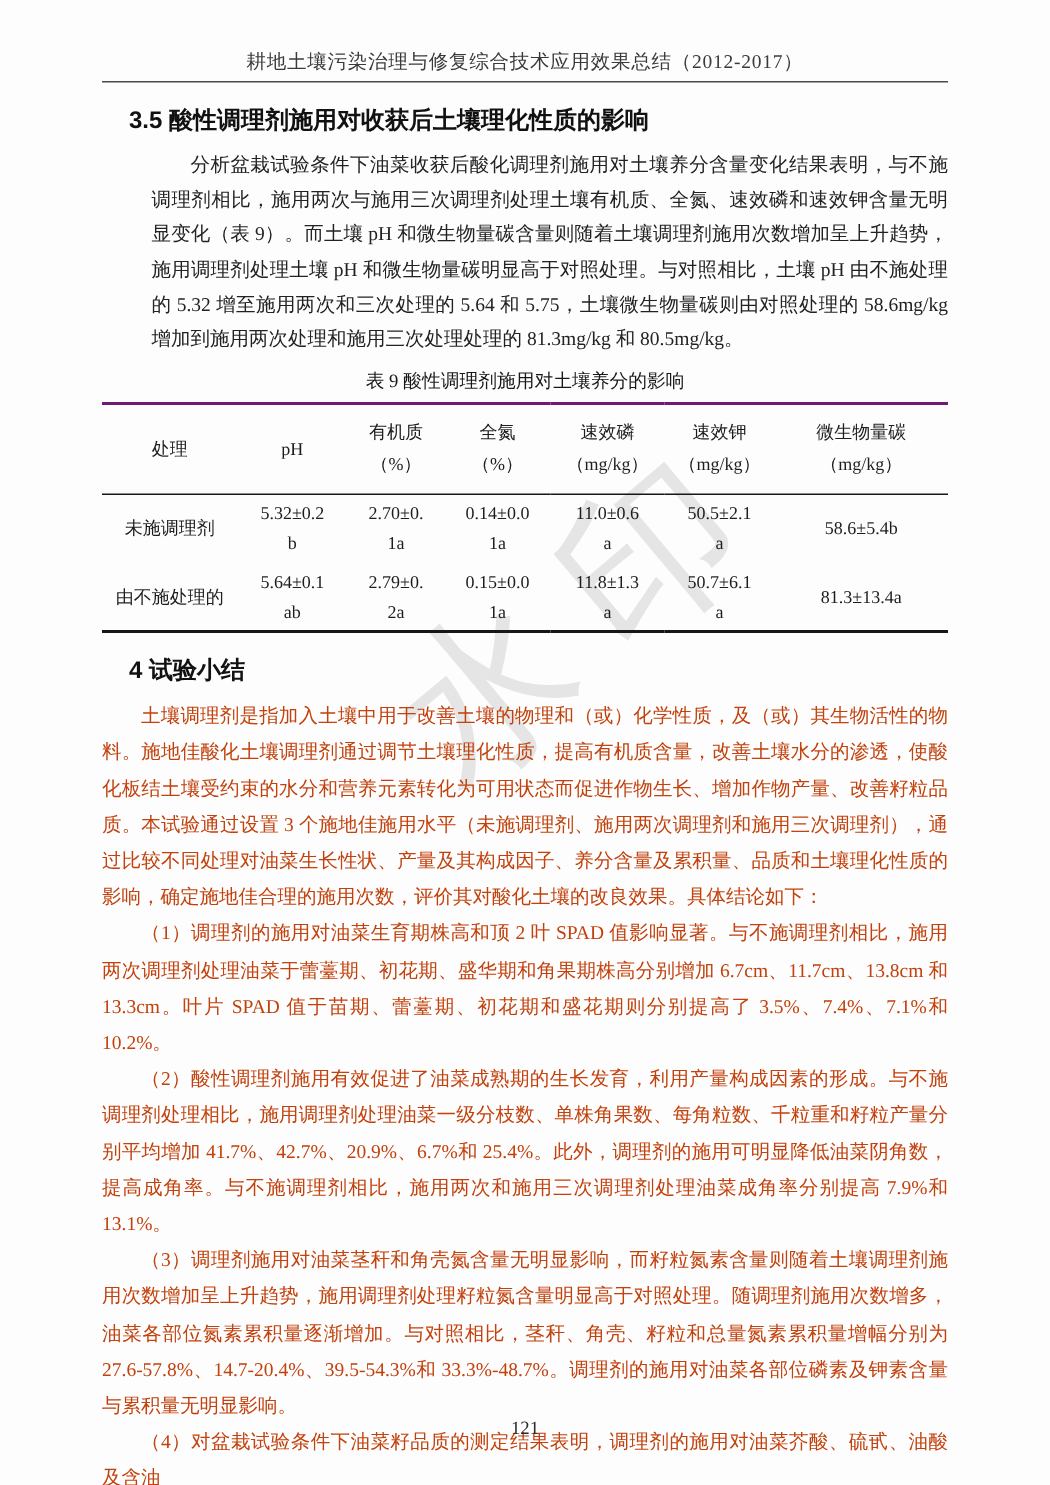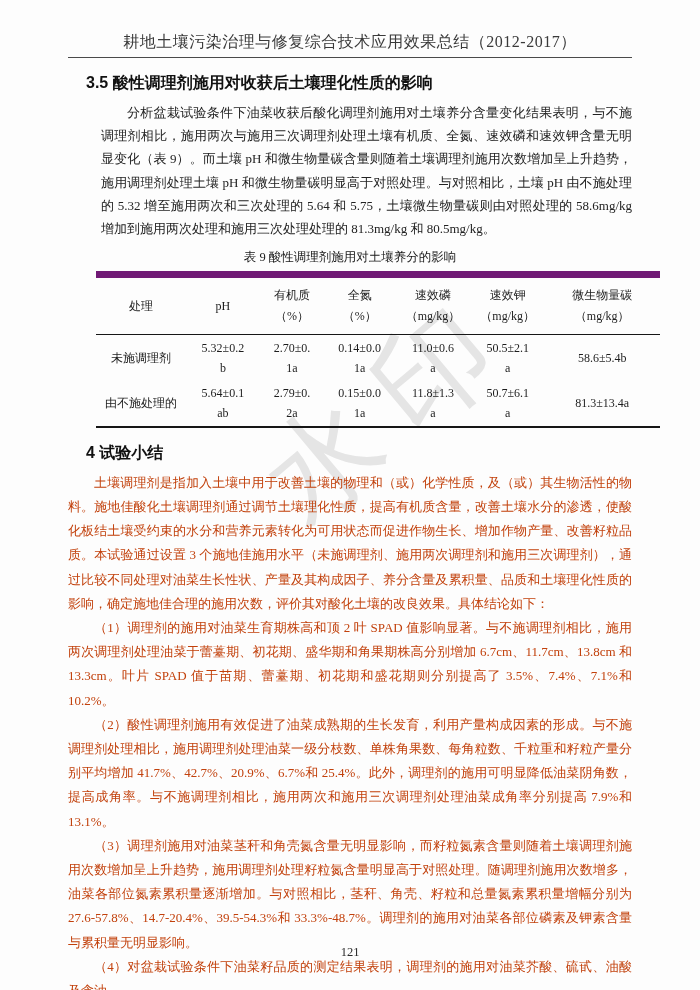--- a/index.html
+++ b/index.html
@@ -9,21 +9,21 @@
     width:700px; height:990px;
     margin:0 auto;
     background:#fdfdfd;
     color:#1f1f1f;
     font-family:"Liberation Serif", serif;
     overflow:hidden;
   }
   .content { position:relative; z-index:1; padding:32px 68px 0 68px; }
   .running-header {
     text-align:center;
-    font-size:16px;
+    font-size:13px;
     color:#3a3a3a;
     padding-bottom:4px;
     border-bottom:1px solid #4a4a4a;
     letter-spacing:0.5px;
   }
   .heading {
     font-family:"Liberation Sans", sans-serif;
     font-weight:bold;
     font-size:16px;
     color:#111;
@@ -47,24 +47,23 @@
   .tbl-title {
     text-align:center;
     font-size:12.5px;
     margin:9px 0 5px 0;
     color:#181818;
   }
   table.tbl {
     width:100%;
     border-collapse:collapse;
     table-layout:fixed;
-    border-top:7px solid #701a75;
+    border-top:2px solid #701a75;
     border-bottom:2px solid #161616;
     font-size:12px;
-    margin-left:28px;
   }
   table.tbl thead th {
     height:60px;
     border-bottom:1px solid #161616;
     font-weight:normal;
     text-align:center;
     vertical-align:middle;
     white-space:pre-line;
     line-height:21px;
     color:#1d1d1d;

